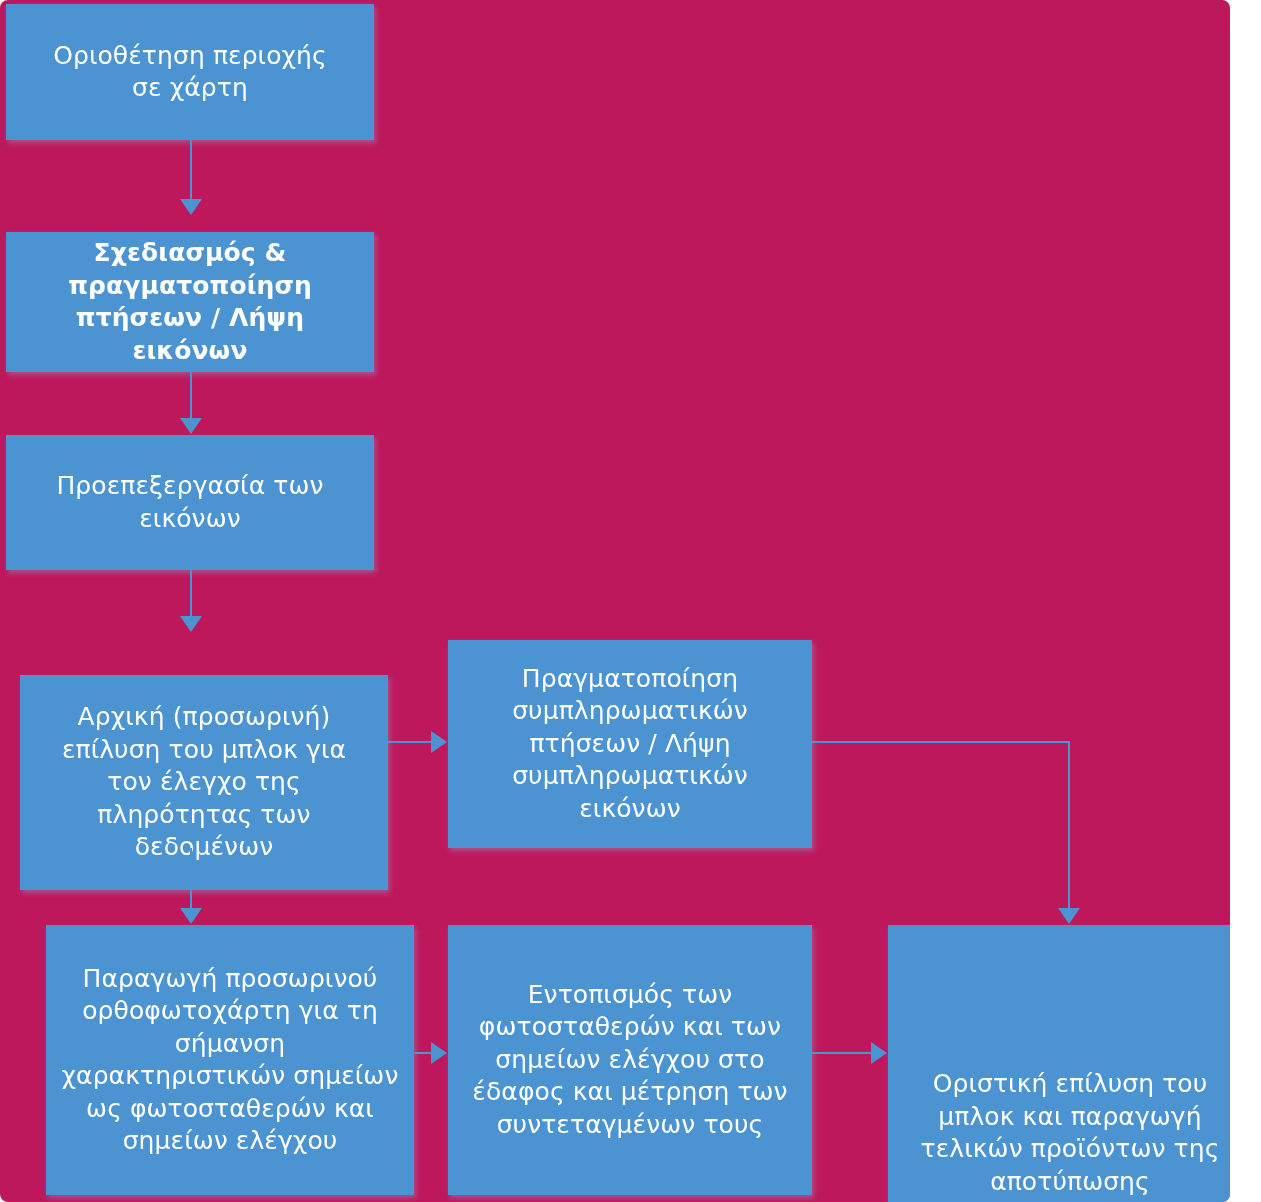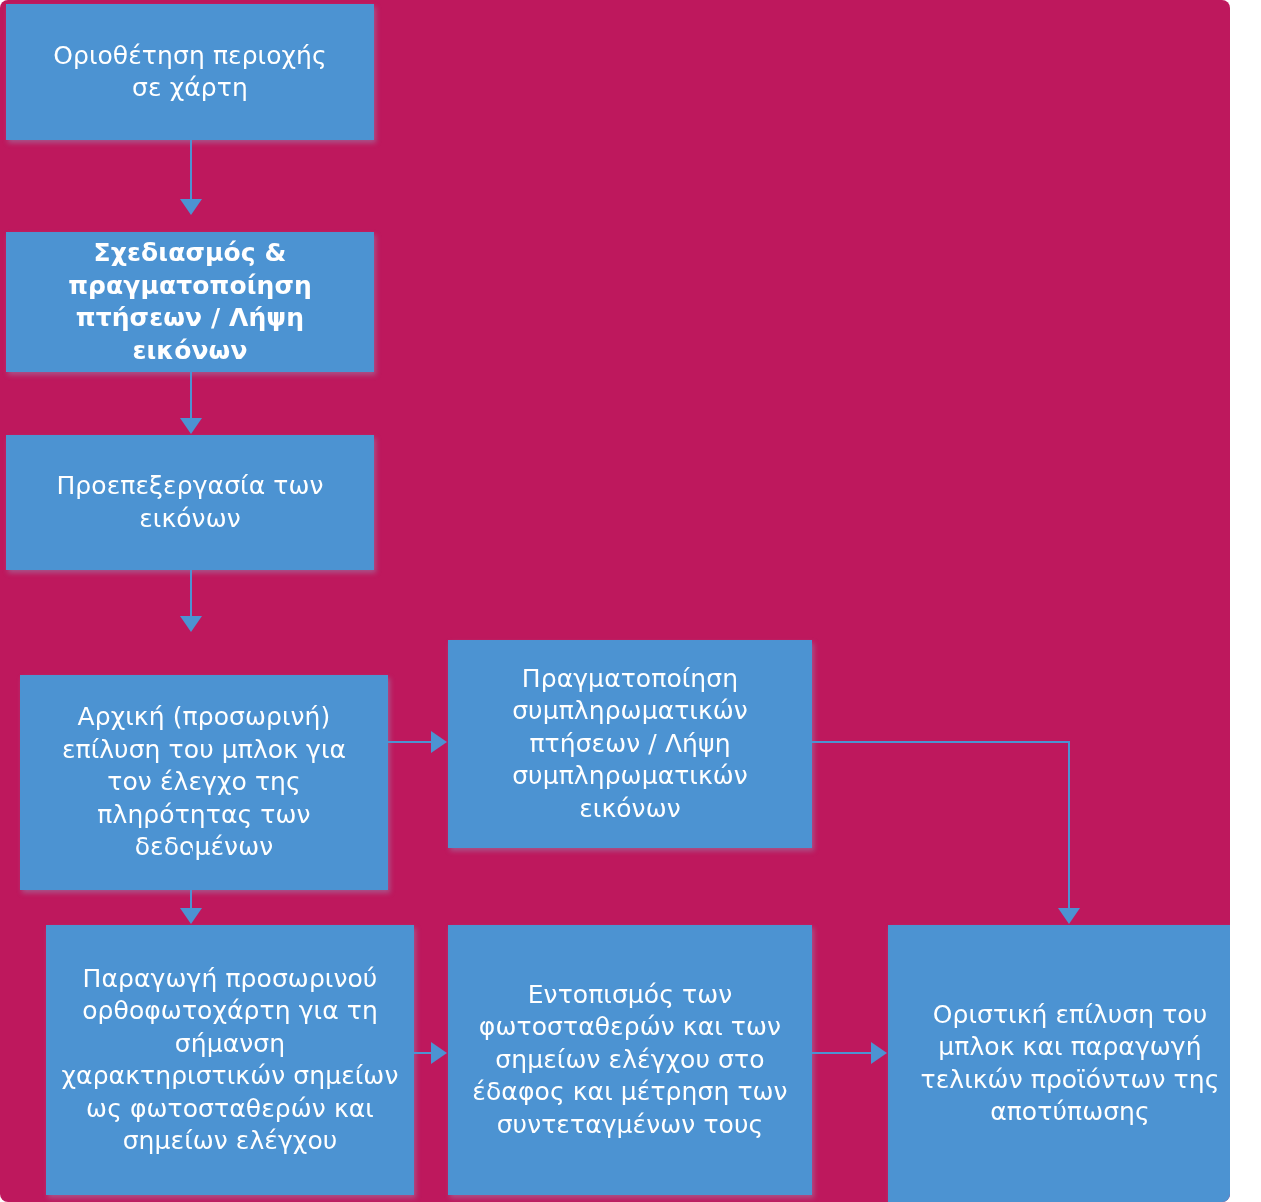--- a/index.html
+++ b/index.html
@@ -106,21 +106,21 @@
   </div>
 
   <div class="node" style="left:448px;top:925px; width:364px; height:270px;">
     <span>Εντοπισμός των
 φωτοσταθερών και των
 σημείων ελέγχου στο
 έδαφος και μέτρηση των
 συντεταγμένων τους</span>
   </div>
 
-  <div class="node" style="left:888px;top:925px; width:364px; height:277px;">
+  <div class="node" style="left:888px;top:925px; width:364px; height:277px;align-items:flex-end;">
     <span>Οριστική επίλυση του
 μπλοκ και παραγωγή
 τελικών προϊόντων της
 αποτύπωσης</span>
   </div>
 
   <div class="conn v" style="left:190px; top:140px; height:60px;"></div>
   <div class="arrow down" style="left:180px; top:199px;"></div>
 
   <div class="conn v" style="left:190px; top:355px; height:64px;"></div>

